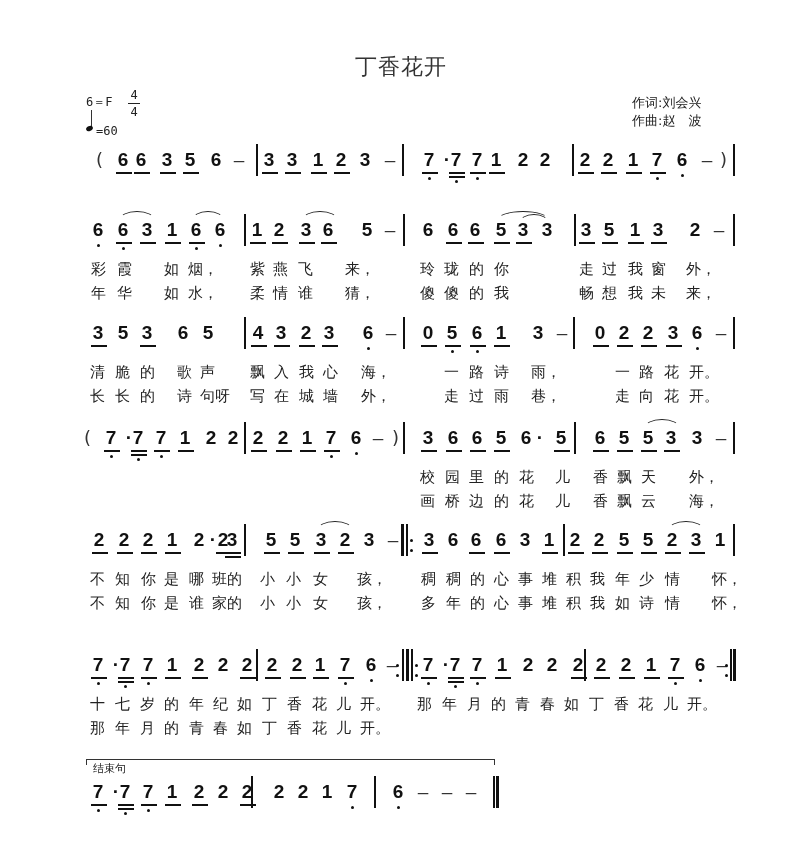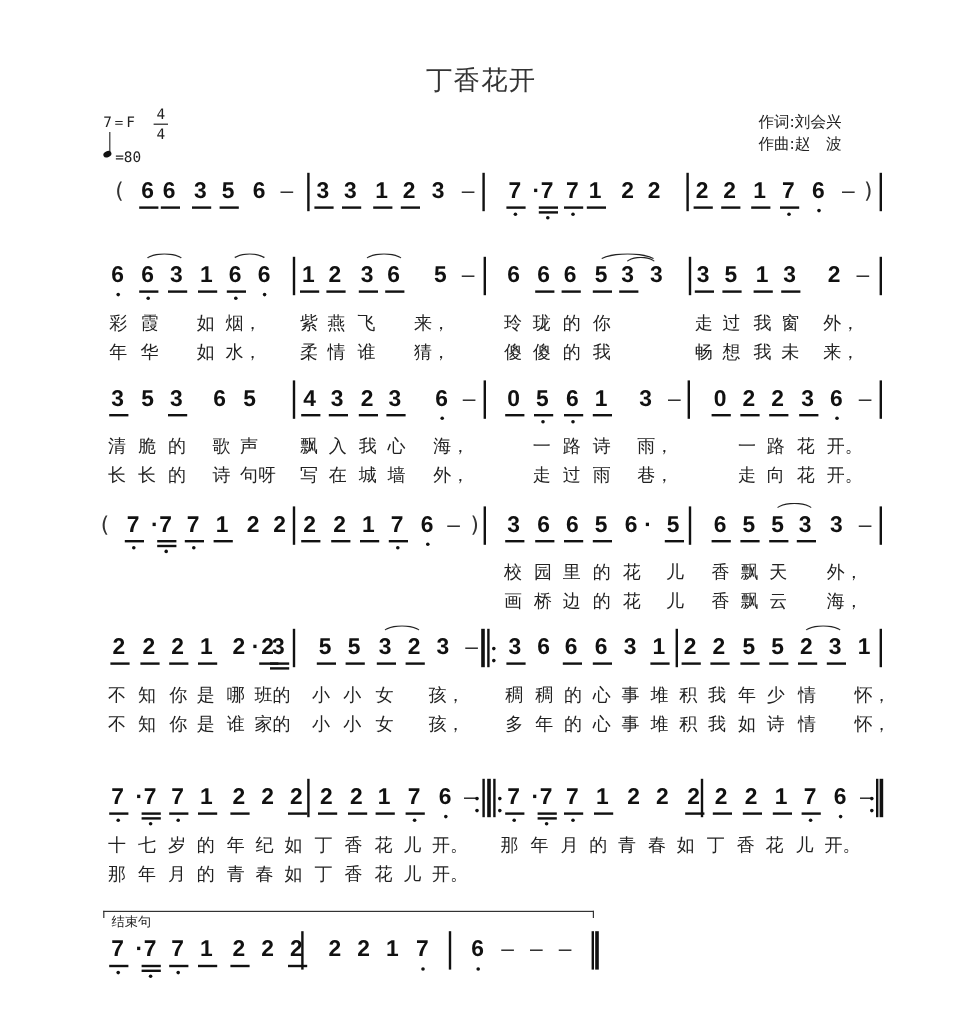--- a/index.html
+++ b/index.html
@@ -24,29 +24,29 @@
   .slur { position:absolute; border:1.3px solid #222; border-bottom:none; border-left-color:transparent; border-right-color:transparent; border-radius:50% 50% 0 0 / 100% 100% 0 0; height:8px; }
   .lyr { position:absolute; font-size:15px; color:#222; letter-spacing:0; line-height:18px; white-space:nowrap; }
   .paren { position:absolute; font-size:18px; color:#333; line-height:20px; }
   .ending { position:absolute; border-top:1px solid #333; border-left:1px solid #333; border-right:1px solid #333; }
   .ending-label { position:absolute; font-size:11px; color:#222; }
 </style>
 </head>
 <body>
 
 <div class="abs title">丁香花开</div>
-<div class="abs key">7＝F</div>
+<div class="abs key">6＝F</div>
 <div class="abs ts">
   <div>4</div>
   <div style="height:1px;background:#222;margin:1px 0;"></div>
   <div>4</div>
 </div>
 <div class="abs tempo-stem"></div>
 <div class="abs tempo-head"></div>
-<div class="abs tempo" style="left:96px;">=80</div>
+<div class="abs tempo" style="left:96px;">=60</div>
 <div class="abs credits">
   <div>作词:刘会兴</div>
   <div>作曲:赵　波</div>
 </div>
 
 <div id="score">
     <div class="paren" style="left: 96px; top: 150px;">(</div>
     <div class="note" style="left: 116px; top: 150px; font-weight: bold; color: rgb(17, 17, 17);">6</div>
     <div class="ul1" style="left: 116px; top: 172px; width: 16px;"></div>
     <div class="note" style="left: 134px; top: 150px; font-weight: bold; color: rgb(17, 17, 17);">6</div>

